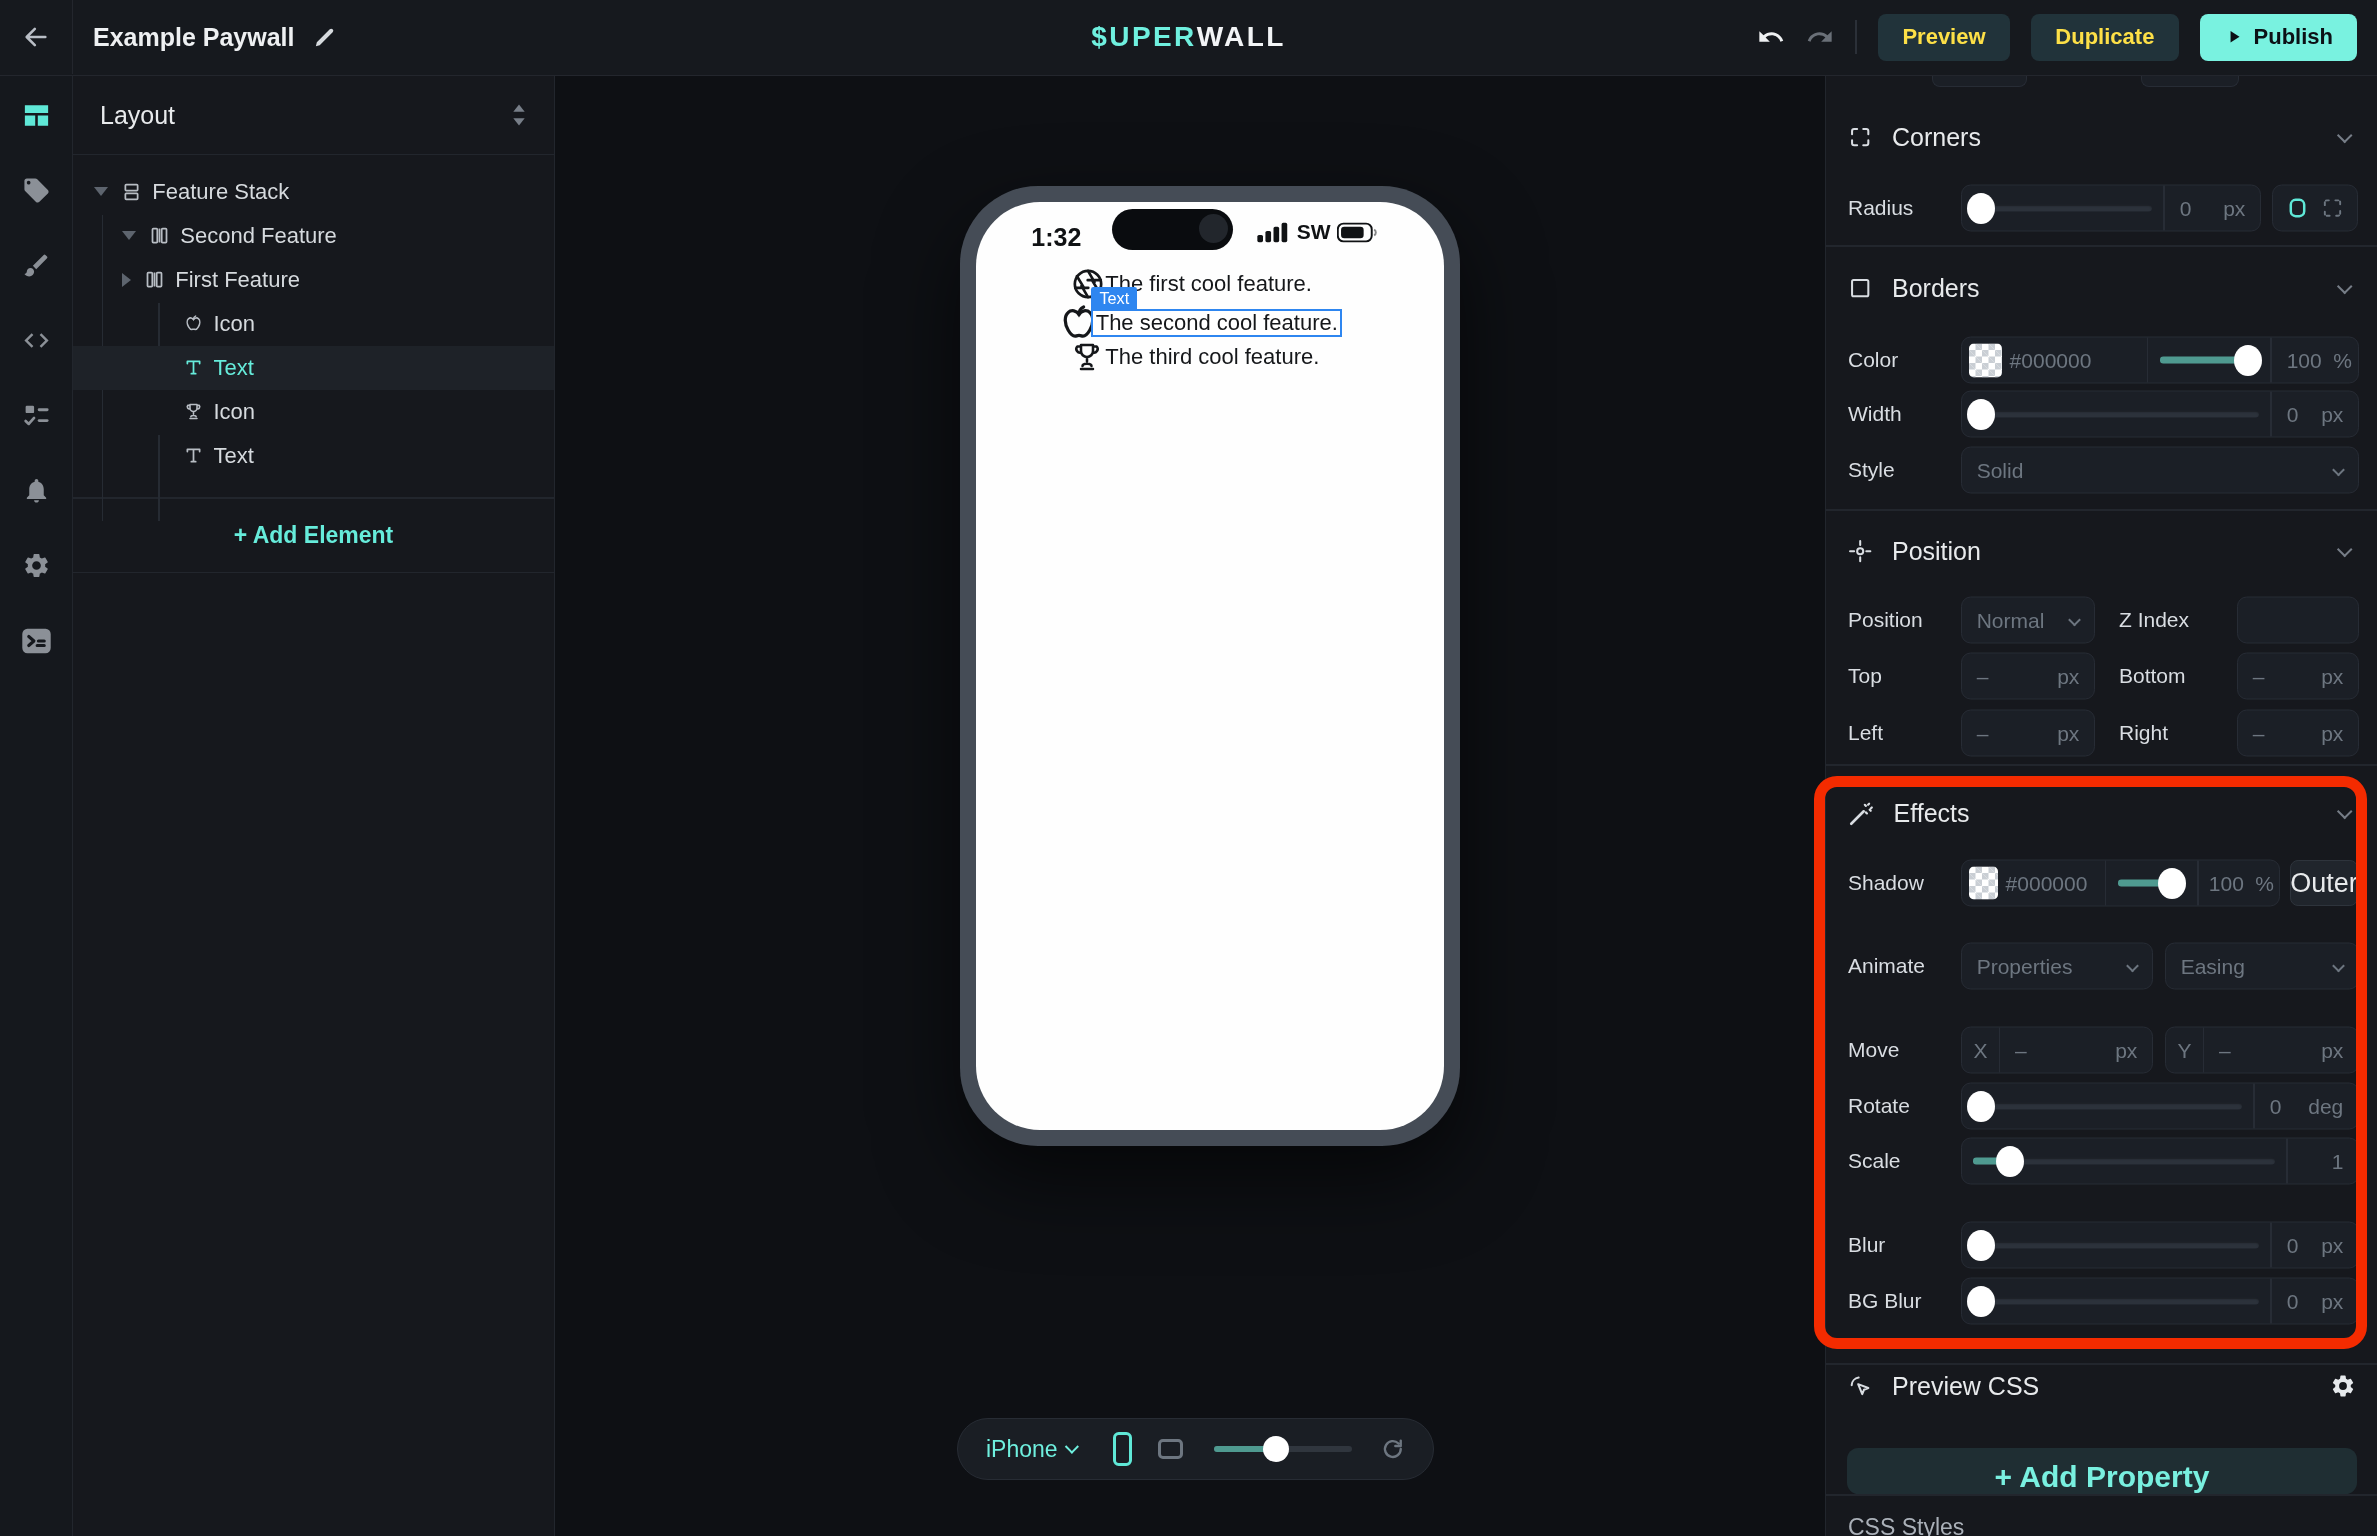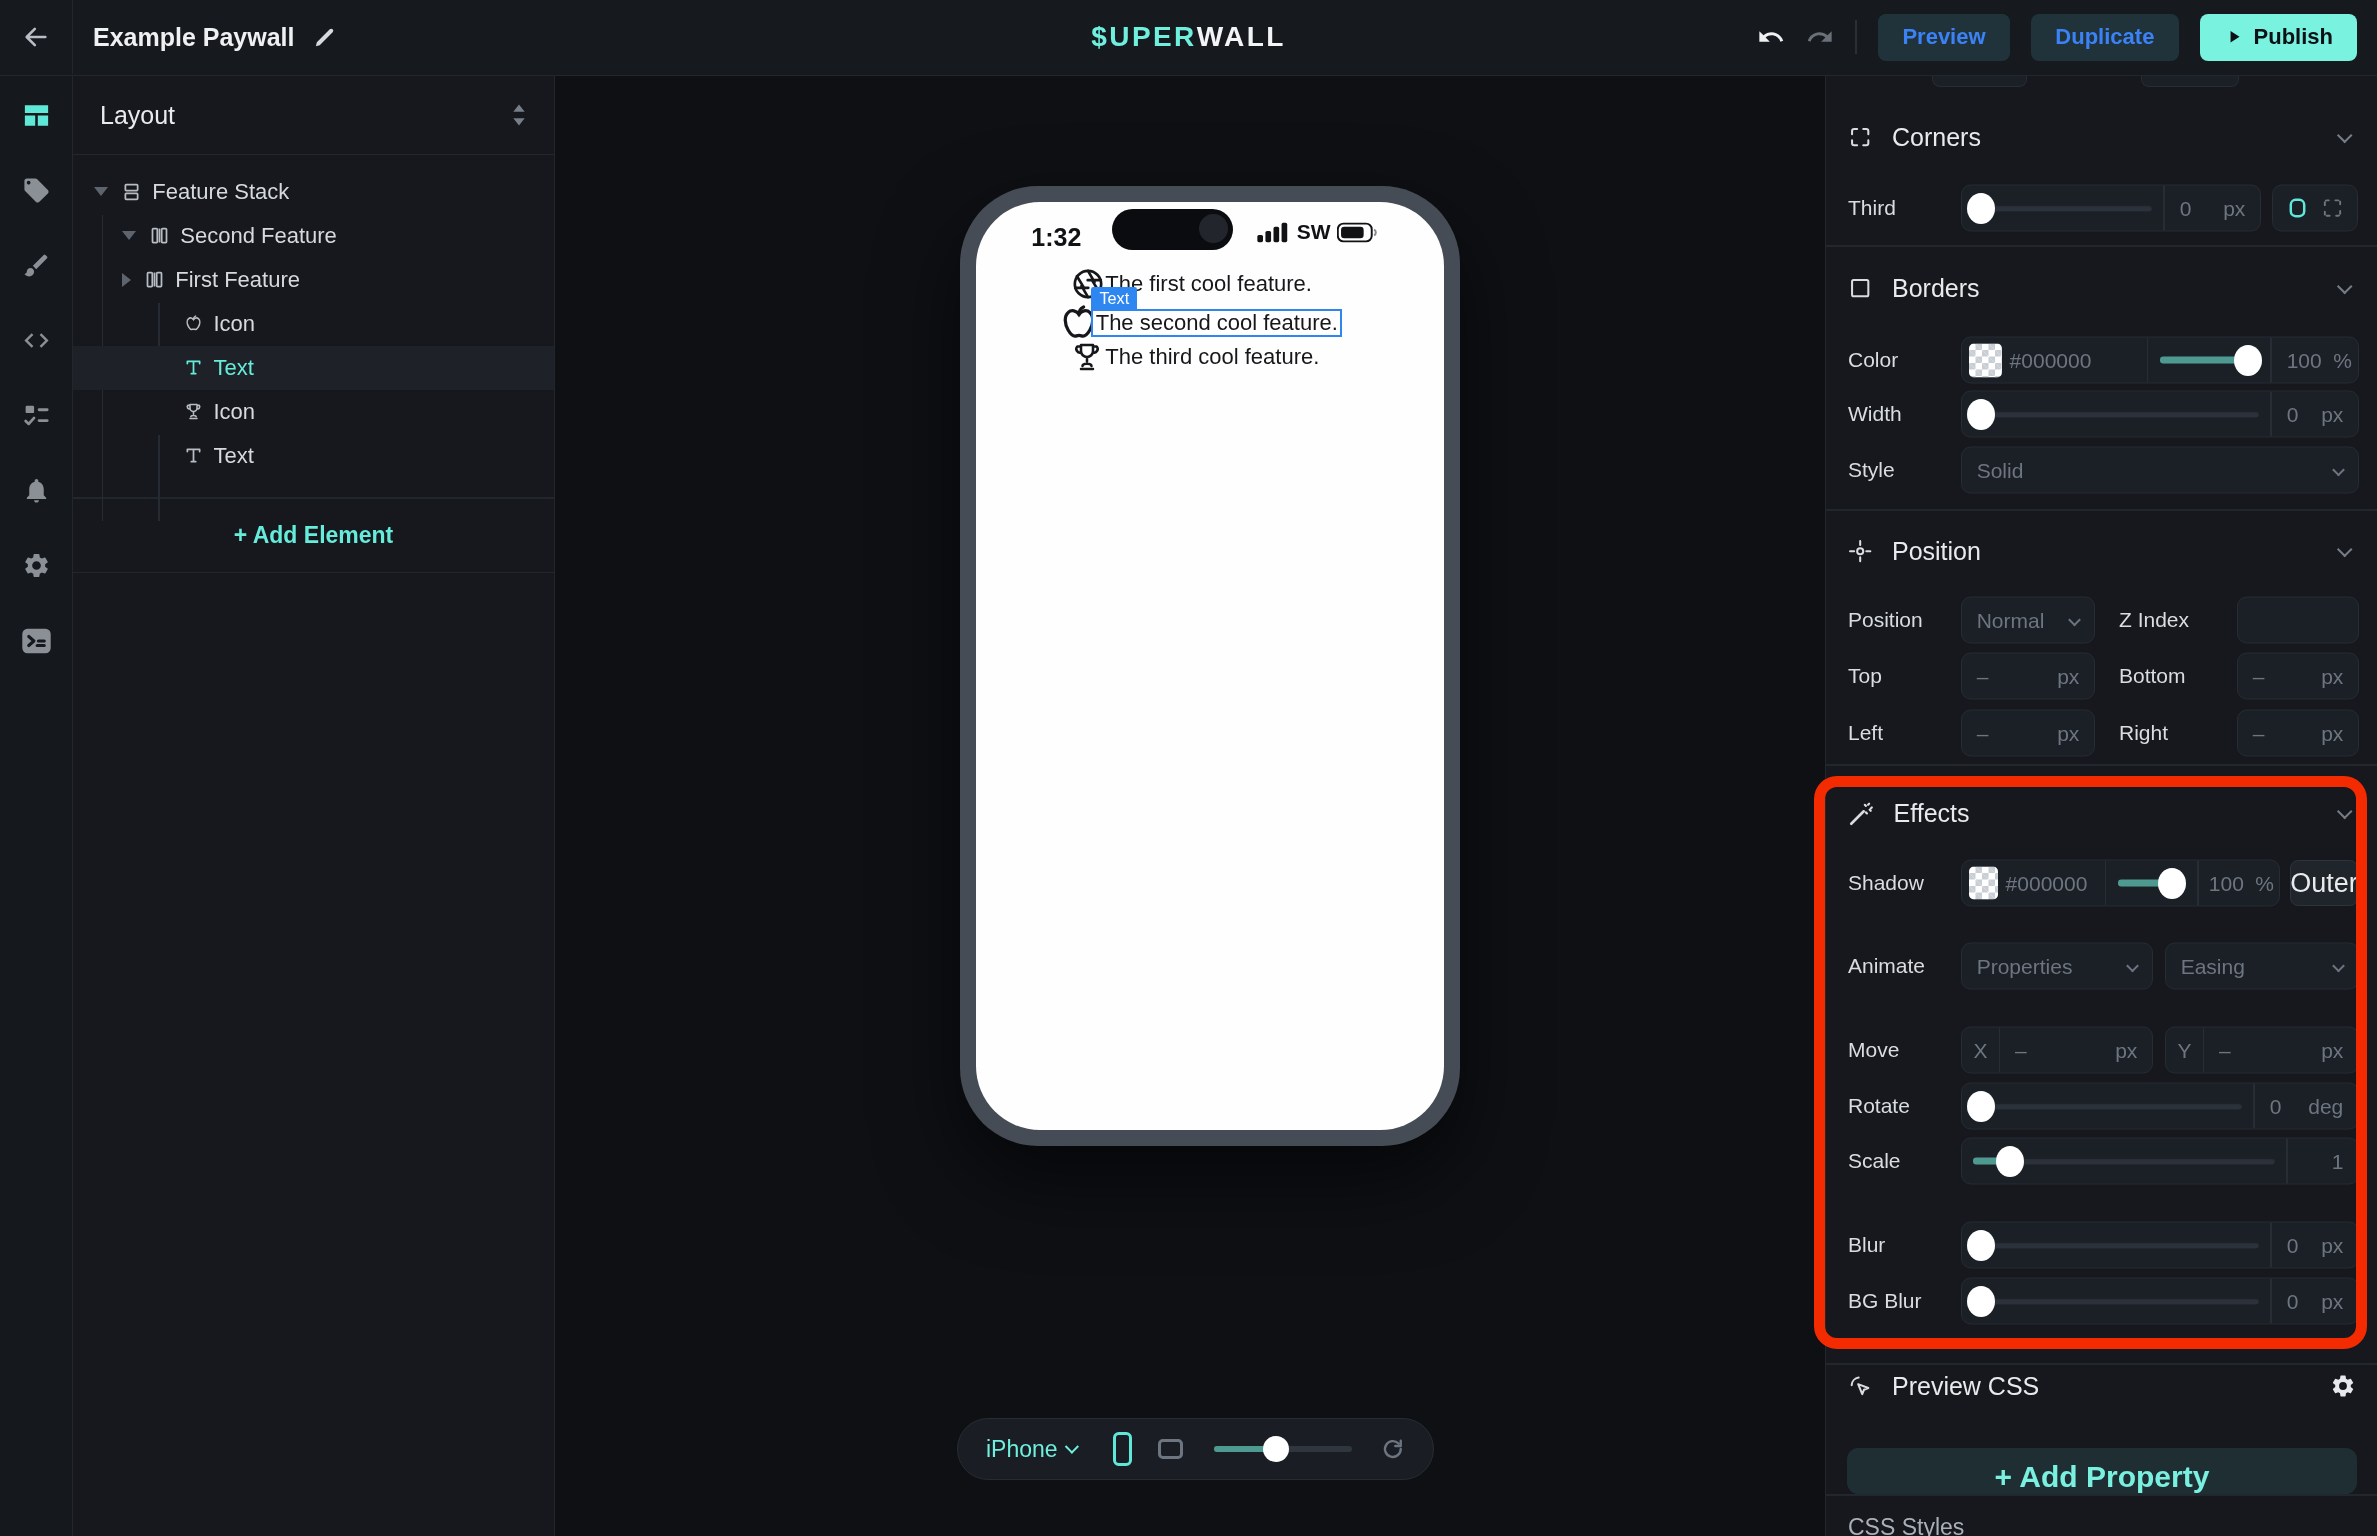--- a/index.html
+++ b/index.html
@@ -10,21 +10,21 @@
   .topbar { position:absolute; left:0; top:0; width:2377px; height:76px; background:#16191e; border-bottom:1.6px solid #23262d; z-index:5; }
   .back-area { position:absolute; left:0; top:0; width:73px; height:74px; display:flex; align-items:center; justify-content:center; border-right:1.6px solid #23262d; cursor:pointer; }
   .title-area { position:absolute; left:93px; top:0; height:74px; display:flex; align-items:center; gap:18px; }
   .doc-title { font-size:25px; font-weight:bold; color:#eef0f2; }
   .logo { position:absolute; left:50%; top:0; transform:translateX(-50%); height:74px; display:flex; align-items:center; font-size:28px; font-weight:bold; letter-spacing:2.4px; }
   .logo .accent { color:#6ff0df; }
   .logo .rest { color:#f2f4f6; }
   .actions { position:absolute; right:19.6px; top:0; height:74px; display:flex; align-items:center; gap:21px; }
   .vdiv-top { width:1.6px; height:34px; background:#2b3038; }
   .btn { height:47px; padding:0 24.4px; border-radius:8.1px; display:flex; align-items:center; gap:9.8px; font-size:22px; font-weight:bold; cursor:pointer; }
-  .btn-dark { background:#21333a; color:#3b82f6; }
+  .btn-dark { background:#21333a; color:#fde047; }
   .btn-publish { background:#79f2e0; color:#0c1116; }
 
   
   .leftstrip { position:absolute; left:0; top:76px; width:73px; height:1461px; background:#15181d; border-right:1.6px solid #22262d; display:flex; flex-direction:column; align-items:center; padding-top:24.4px; gap:44px; z-index:4; }
   .navicon { width:31px; height:31px; display:flex; align-items:center; justify-content:center; cursor:pointer; }
 
   
   .layoutpanel { position:absolute; left:73px; top:76px; width:482px; height:1461px; background:#16181d; border-right:1.6px solid #22262d; z-index:3; }
   .lp-head { position:relative; height:79px; border-bottom:1.6px solid #22262d; display:flex; align-items:center; }
   .lp-title { font-size:25px; color:#e8eaec; margin-left:27px; }
@@ -352,21 +352,21 @@
     <div class="sliver" style="left:315px; width:98px;"></div>
 
     <div class="sec-head" style="top:45px;">
       <svg width="24.4" height="24.4" viewBox="0 0 24 24">
           <path d="M4 9V6a2 2 0 0 1 2-2h3M15 4h3a2 2 0 0 1 2 2v3M20 15v3a2 2 0 0 1-2 2h-3M9 20H6a2 2 0 0 1-2-2v-3" stroke="#d9dde2" stroke-width="2" fill="none" stroke-linecap="round"></path>
         </svg>
       <span>Corners</span>
     </div>
     <span class="sec-chev" style="left:513px; top:54px;"></span>
 
-    <div class="plabel" style="left:22px; top:132px;">Third</div>
+    <div class="plabel" style="left:22px; top:132px;">Radius</div>
     <div class="ctl" style="left:135px; top:132px; width:300px;">
       <div class="sl">
           <div class="trk"></div>
           <div class="thb" style="left:4.9px"></div>
         </div>
       <div class="seg-div"></div>
       <div class="valseg" style="width:95px">
           <span class="dim">0</span>
           <span class="dim">px</span>
         </div>

